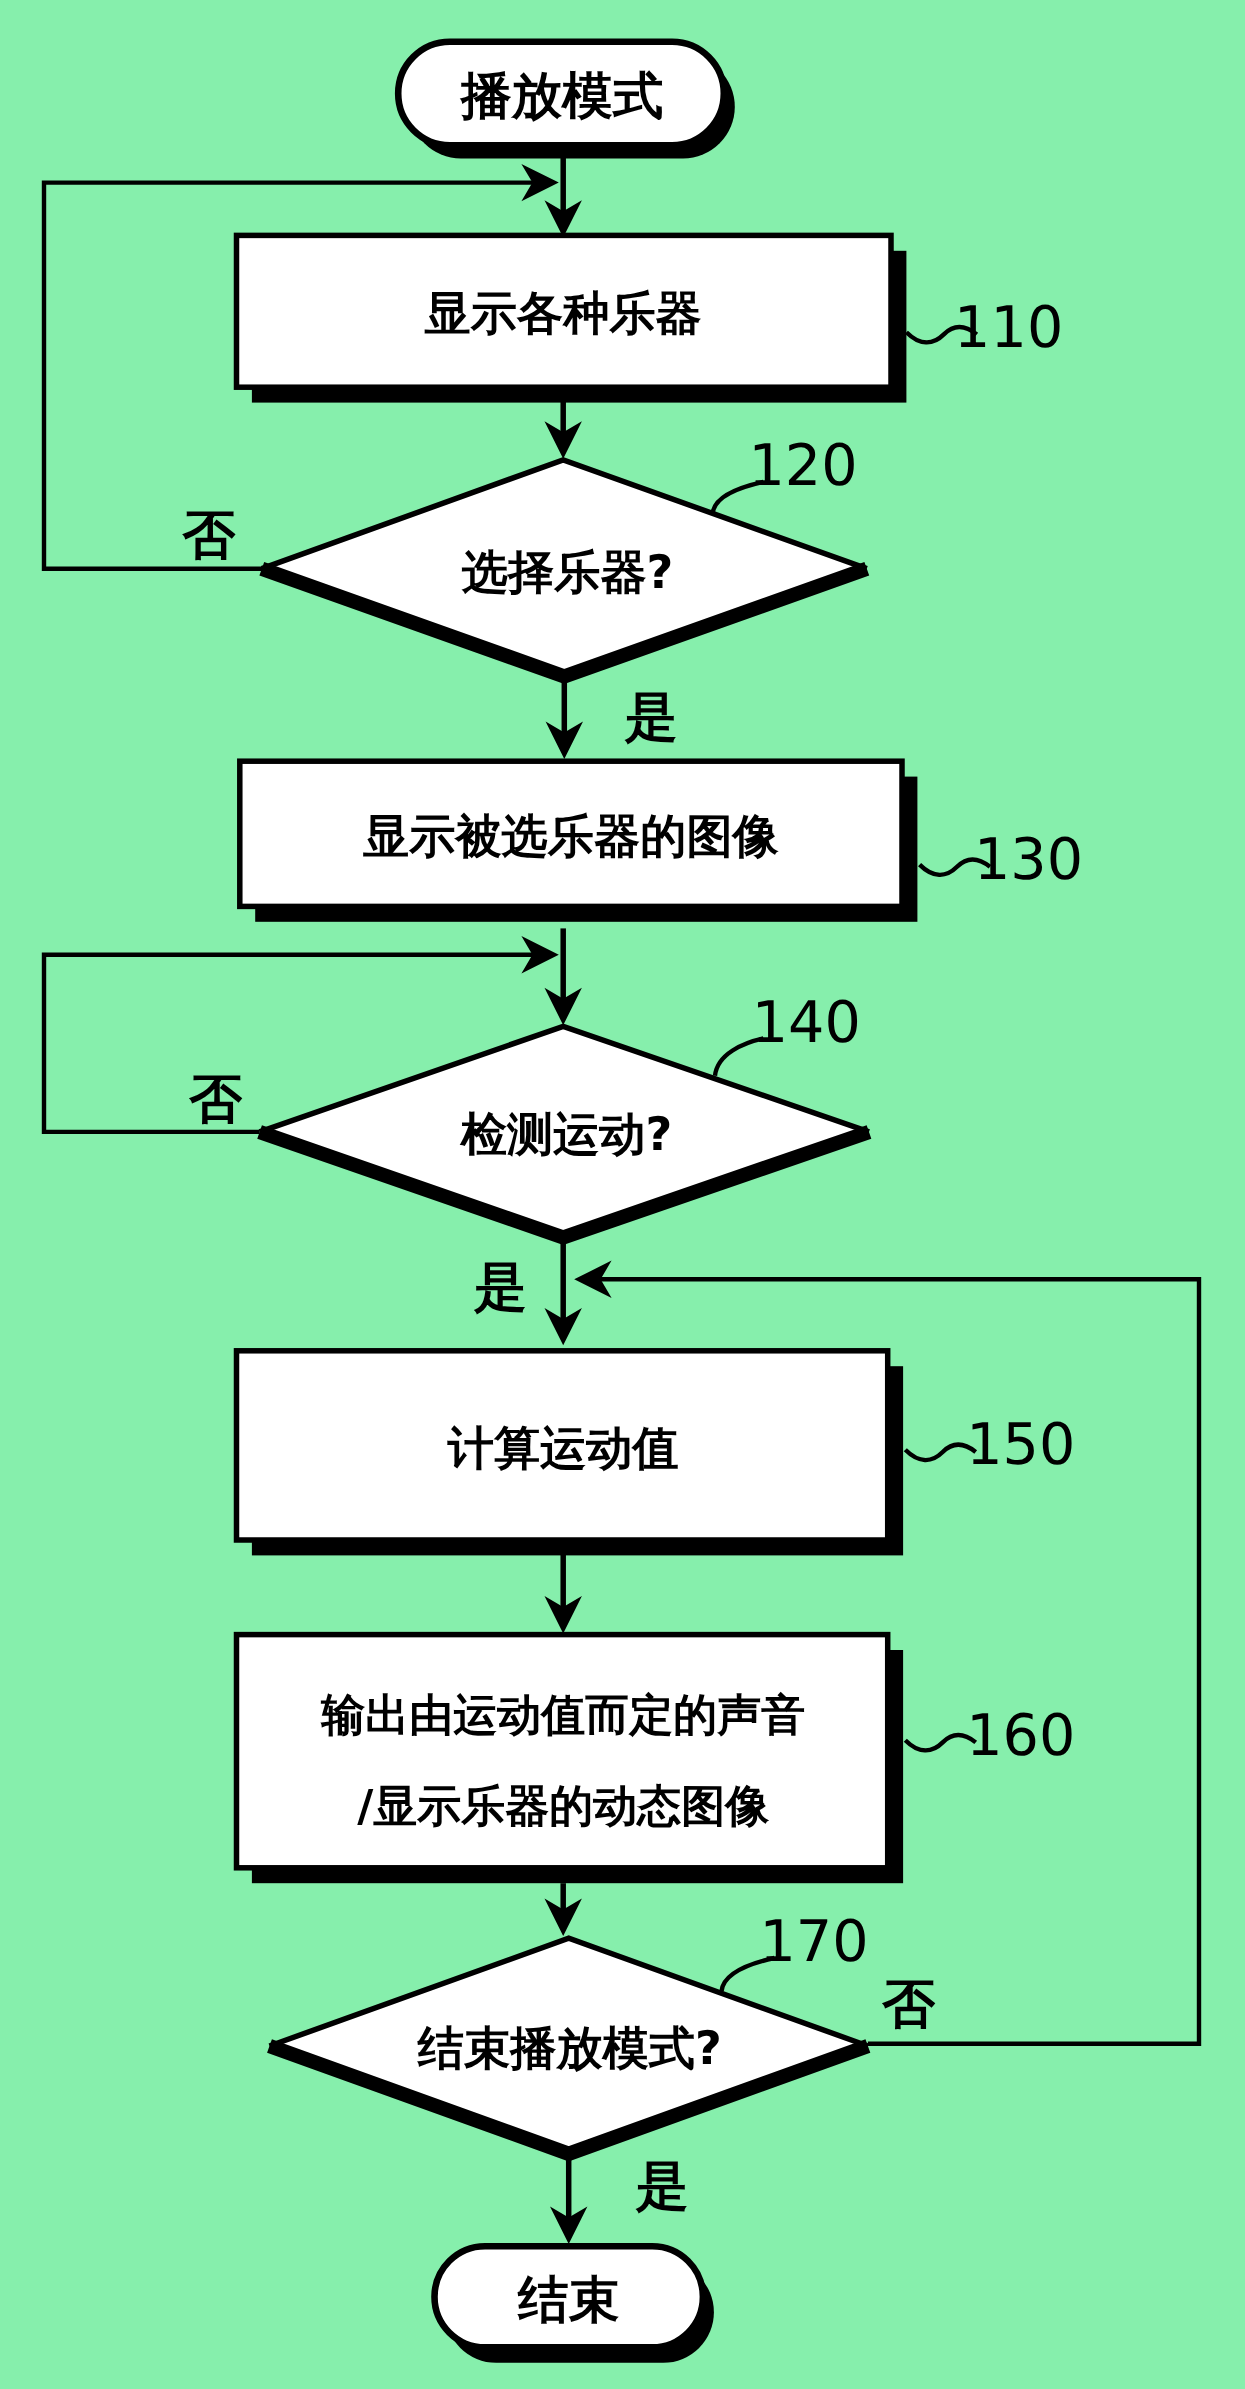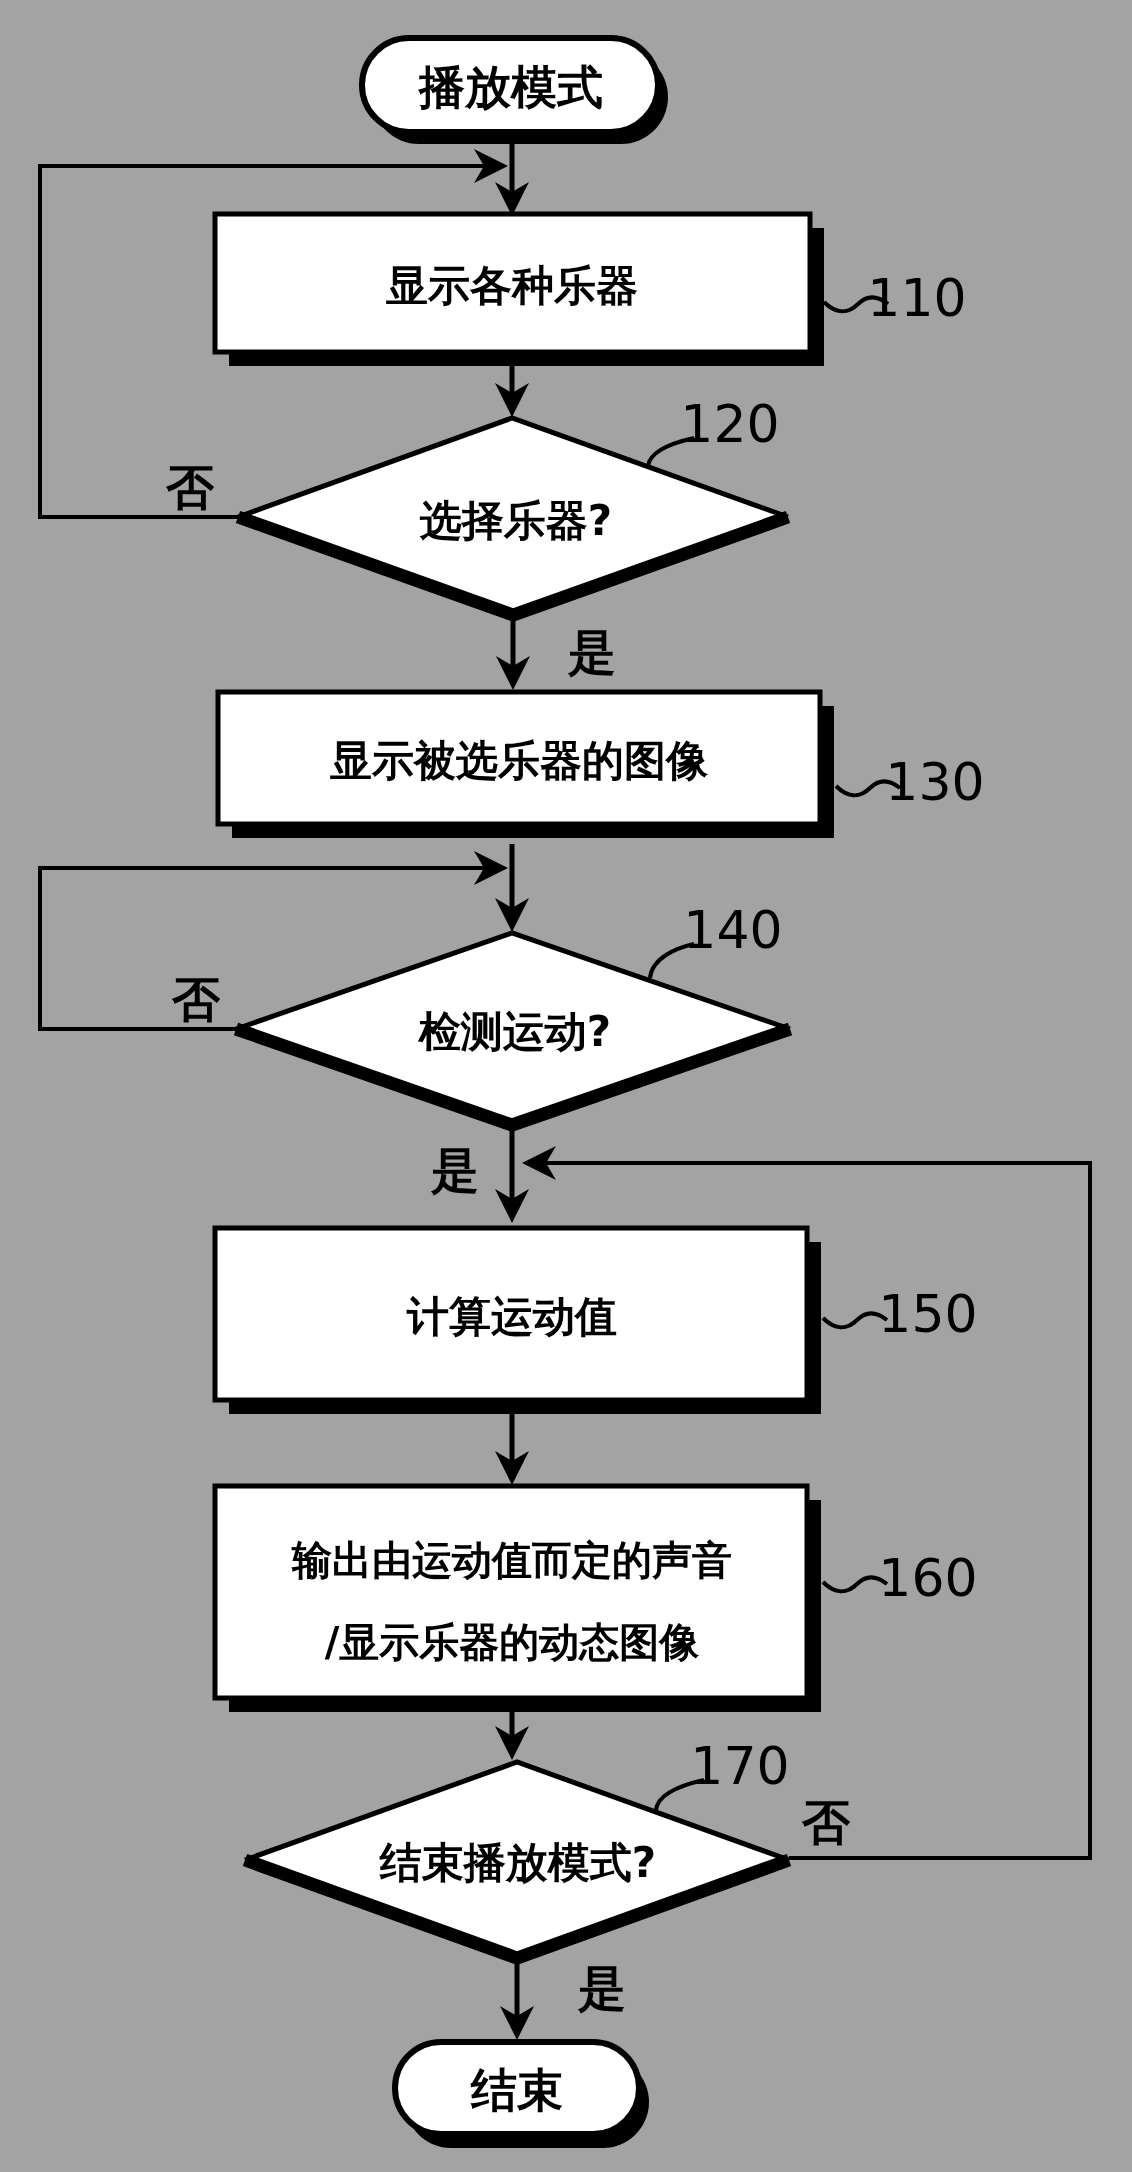--- a/index.html
+++ b/index.html
@@ -1,20 +1,20 @@
 <!DOCTYPE html>
 <html><head>
 <meta charset="utf-8">
 <style>
   html, body { margin: 0; padding: 0; background: #ffffff; }
   .canvas {
     position: relative;
     width: 1132px;
     height: 2172px;
-    background: #a3a3a3;
+    background: #86efac;
     overflow: hidden;
   }
   svg { display: block; }
   text {
     font-family: "DejaVu Sans", "Liberation Sans", sans-serif;
     text-anchor: middle;
     dominant-baseline: central;
     fill: #000000;
   }
   .node-label   { font-size: 42px; font-weight: bold; }

